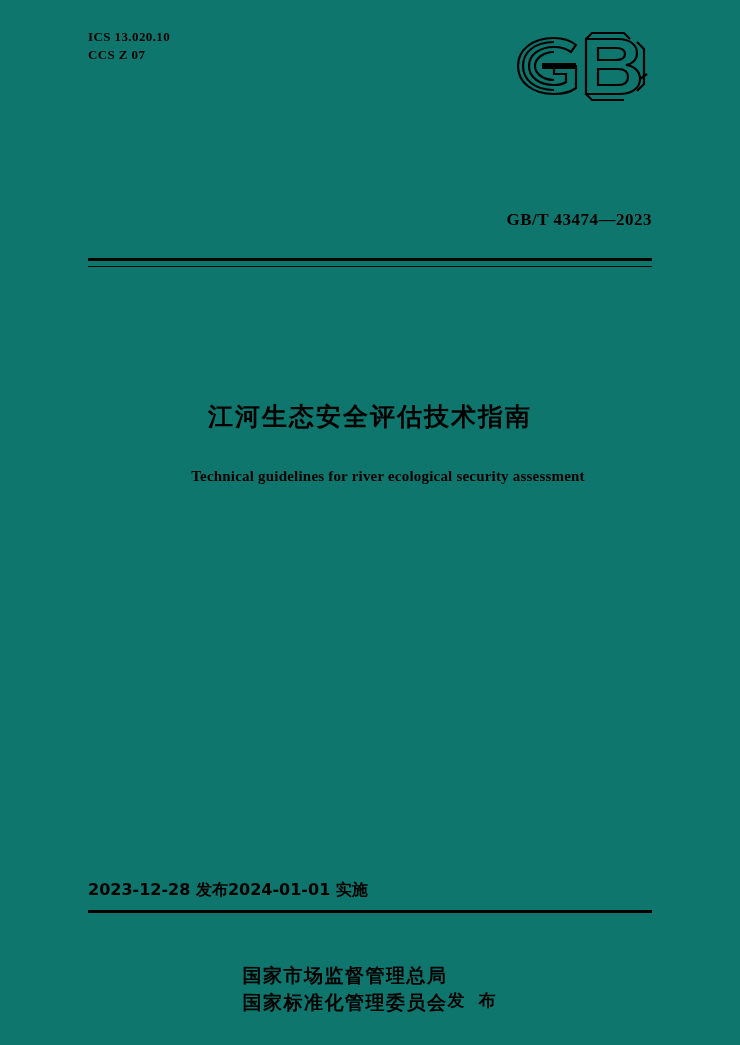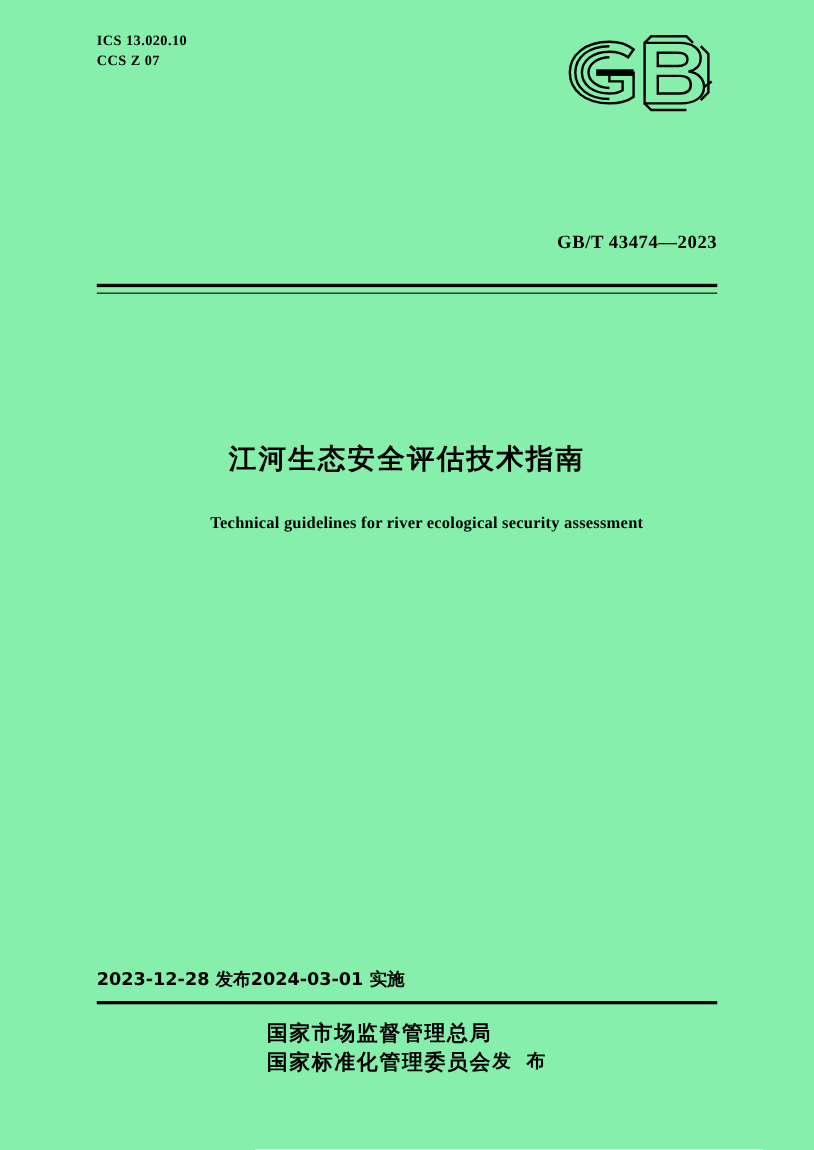--- a/index.html
+++ b/index.html
@@ -14,21 +14,21 @@
     font-family: "Liberation Serif", serif;
     color: #000000;
     overflow: hidden;
   }
 
   .page {
     position: absolute;
     left: 0; top: 0;
     width: 740px;
     height: 1045px;
-    background: #86efac;
+    background: #0f766e;
   }
 
   
   .ics-block {
     position: absolute;
     left: 88px;
     top: 28px;
     font-family: "Liberation Serif", serif;
     font-weight: bold;
     font-size: 13px;
@@ -136,21 +136,21 @@
     top: 910px;
     width: 564px;
     height: 3px;
     background: #000;
   }
 
   
   .publisher-block {
     position: absolute;
     left: 0;
-    top: 926px;
+    top: 962px;
     width: 740px;
     display: flex;
     justify-content: center;
     align-items: center;
   }
   .publisher-names {
     font-family: "DejaVu Serif", "Liberation Serif", serif;
     font-weight: bold;
     font-size: 19px;
     line-height: 27px;
@@ -205,21 +205,21 @@
   <div class="std-number">GB/T 43474—2023</div>
 
   <div class="rule-thick"></div>
   <div class="rule-thin"></div>
 
   <div class="doc-title-cn">江河生态安全评估技术指南</div>
   <div class="doc-title-en">Technical guidelines for river ecological security assessment</div>
 
   <div class="footer-dates">
     <div class="date-issue">2023-12-28 发布</div>
-    <div class="date-effective">2024-03-01 实施</div>
+    <div class="date-effective">2024-01-01 实施</div>
   </div>
 
   <div class="rule-footer"></div>
 
   <div class="publisher-block">
     <div class="publisher-names">
       <div>国家市场监督管理总局</div>
       <div>国家标准化管理委员会</div>
     </div>
     <div class="publish-word">发 布</div>

